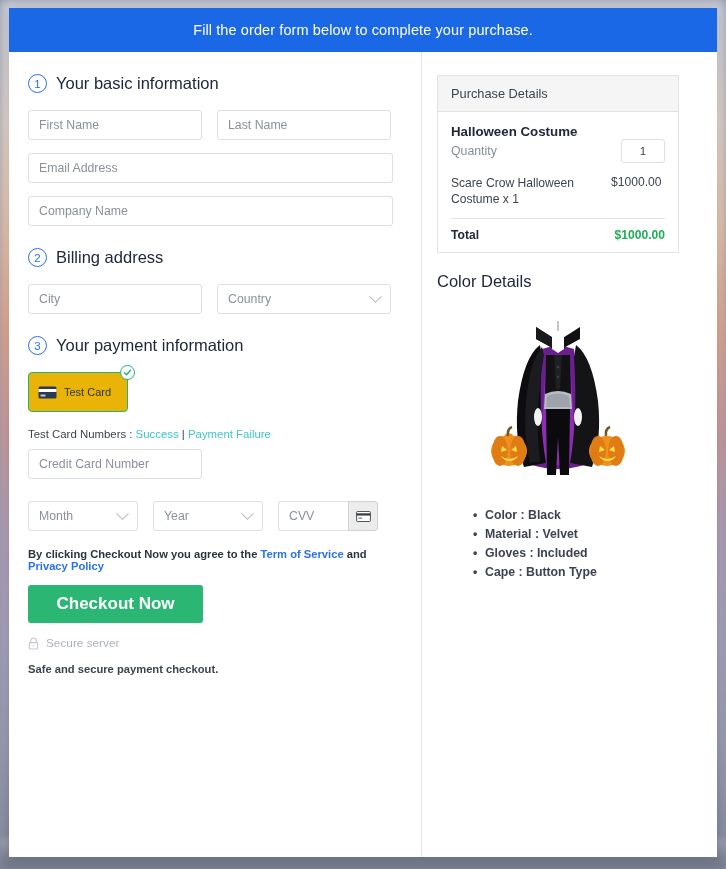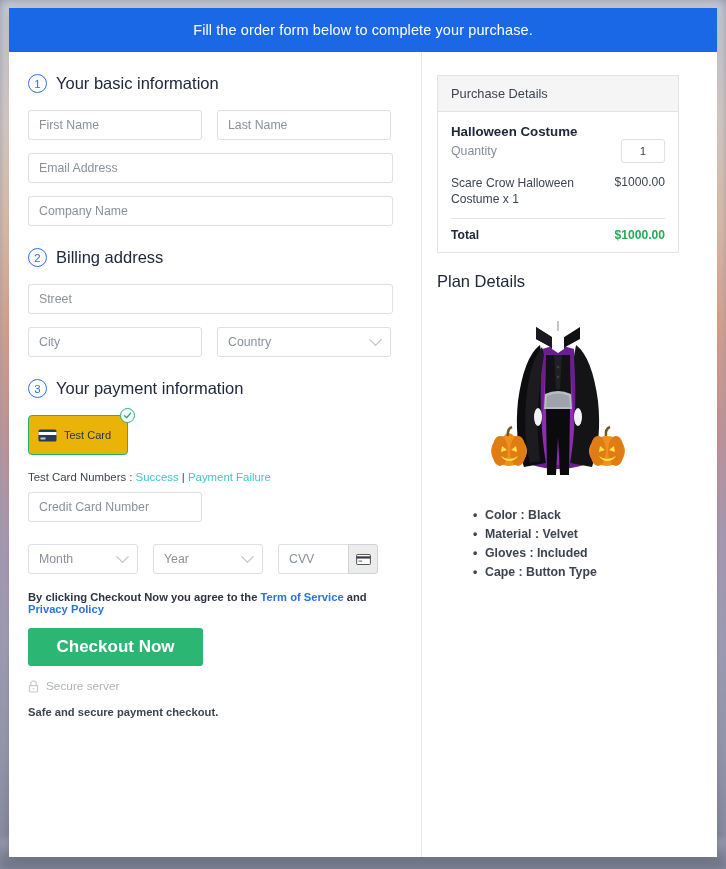--- a/index.html
+++ b/index.html
@@ -129,21 +129,21 @@
   }
   .purchase-body { padding: 12px 13px 10px; }
   .prod-title { font-size: 13.3px; font-weight: bold; color: #20293a; }
   .qty-row { display: flex; align-items: center; justify-content: space-between; margin-bottom: 12px; }
   .qty-label { font-size: 12.3px; color: #868d98; }
   .qty-box {
     width: 44px; height: 24px; border: 1px solid #dcdfe3; border-radius: 3px;
     display: flex; align-items: center; justify-content: center;
     font-size: 11.5px; color: #3d4450;
   }
-  .line-row { display: flex; justify-content: space-between; gap: 10px; margin-bottom: 10px; }
+  .line-row { display: flex; justify-content: flex-start; gap: 10px; margin-bottom: 10px; }
   .line-name { font-size: 12.1px; color: #3d4450; line-height: 1.35; max-width: 150px; }
   .line-amt { font-size: 12.1px; color: #3d4450; white-space: nowrap; }
   .divider { height: 1px; background: #e3e3e3; margin: 6px 0 9px; }
   .total-row { display: flex; justify-content: space-between; }
   .total-label { font-size: 12.1px; font-weight: bold; color: #20293a; }
   .total-amt { font-size: 12.1px; font-weight: bold; color: #1fae55; }
 
   .plan-title { font-size: 16.5px; color: #20293a; margin: 19px 0 6px; }
   .plan-img-wrap { display: flex; justify-content: center; }
   .plan-list { margin: 16px 0 0 36px; padding: 0; list-style: none; }
@@ -182,23 +182,20 @@
         <div class="fld full">Company Name</div>
       </div>
 
       <div class="sec-gap"></div>
 
       <div class="step">
         <span class="step-num">2</span>
         <span class="step-title">Billing address</span>
       </div>
 
-      <div class="row">
-        <div class="fld full">Street</div>
-      </div>
       <div class="row">
         <div class="fld half">City</div>
         <div class="fld half sel">
           <span>Country</span>
           <span class="chev"></span>
         </div>
       </div>
 
       <div class="sec-gap"></div>
 
@@ -291,21 +288,21 @@
 
           <div class="divider"></div>
 
           <div class="total-row">
             <span class="total-label">Total</span>
             <span class="total-amt">$1000.00</span>
           </div>
         </div>
       </div>
 
-      <div class="plan-title">Plan Details</div>
+      <div class="plan-title">Color Details</div>
 
       <div class="plan-img-wrap">
         <svg width="180" height="195" viewBox="0 0 180 195">
           <rect width="180" height="195" fill="#ffffff"></rect>
 
           <path d="M74 52 Q90 46 106 52 L116 168 Q90 176 64 168 Z" fill="#6a1f8e"></path>
           <path d="M78 60 Q90 56 102 60 L108 165 Q90 171 72 165 Z" fill="#8b2fb0"></path>
 
           <path d="M72 48 Q56 60 50 104 Q46 142 56 170 L78 166 Q70 120 74 60 Z" fill="#0d0d0f"></path>
           <path d="M108 48 Q124 60 130 104 Q134 142 124 170 L102 166 Q110 120 106 60 Z" fill="#141416"></path>

